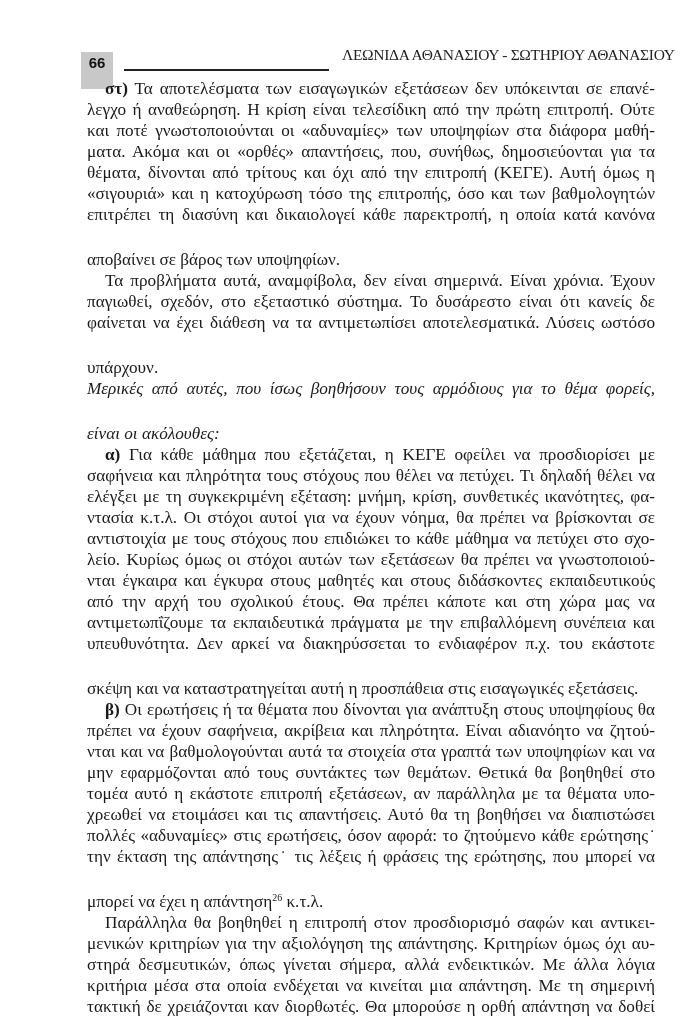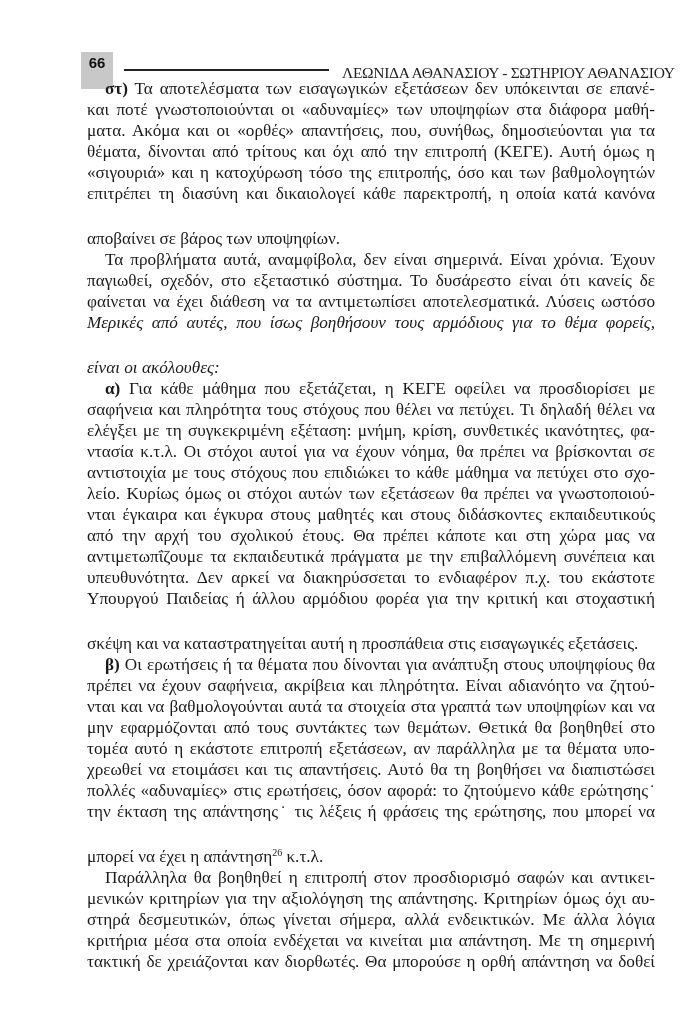--- a/index.html
+++ b/index.html
@@ -13,21 +13,21 @@
   .page-num {
     position: absolute; left: 81px; top: 52px; width: 32px; height: 37px;
     background: #c8c8c8;
     font-family: "Liberation Sans", "DejaVu Sans", sans-serif;
     font-weight: bold; font-size: 15px; line-height: 22px; text-align: center; color: #111;
   }
   .header-rule {
     position: absolute; left: 124px; top: 69px; width: 205px; height: 2px; background: #222;
   }
   .running-head {
-    position: absolute; left: 342px; top: 64px; width: 314px;
+    position: absolute; left: 342px; top: 46px; width: 314px;
     font-size: 15.5px; letter-spacing: -0.3px; color: #222; white-space: nowrap;
     text-align: right;
   }
   .body-text {
     position: absolute; left: 87px; top: 78px; width: 568px;
     font-size: 17.2px; line-height: 21px; text-align: justify;
   }
   .line {
     display: block; white-space: nowrap; height: 21px;
     text-align-last: justify; text-align: justify;
@@ -43,45 +43,46 @@
 
 <div class="page-header">
   <div class="page-num">66</div>
   <div class="header-rule"></div>
   <div class="running-head">ΛΕΩΝΙΔΑ ΑΘΑΝΑΣΙΟΥ - ΣΩΤΗΡΙΟΥ ΑΘΑΝΑΣΙΟΥ</div>
 </div>
 
 <div class="body-text">
 
   <span class="line indent"><span class="bold">στ)</span><span> Τα αποτελέσματα των εισαγωγικών εξετάσεων δεν υπόκεινται σε επανέ-</span></span>
+  <span class="line">λεγχο ή αναθεώρηση. Η κρίση είναι τελεσίδικη από την πρώτη επιτροπή. Ούτε</span>
   <span class="line">και ποτέ γνωστοποιούνται οι «αδυναμίες» των υποψηφίων στα διάφορα μαθή-</span>
   <span class="line">ματα. Ακόμα και οι «ορθές» απαντήσεις, που, συνήθως, δημοσιεύονται για τα</span>
   <span class="line">θέματα, δίνονται από τρίτους και όχι από την επιτροπή (ΚΕΓΕ). Αυτή όμως η</span>
   <span class="line">«σιγουριά» και η κατοχύρωση τόσο της επιτροπής, όσο και των βαθμολογητών</span>
   <span class="line">επιτρέπει τη διασύνη και δικαιολογεί κάθε παρεκτροπή, η οποία κατά κανόνα</span>
   <span class="line last">αποβαίνει σε βάρος των υποψηφίων.</span>
 
   <span class="line indent">Τα προβλήματα αυτά, αναμφίβολα, δεν είναι σημερινά. Είναι χρόνια. Έχουν</span>
   <span class="line">παγιωθεί, σχεδόν, στο εξεταστικό σύστημα. Το δυσάρεστο είναι ότι κανείς δε</span>
   <span class="line">φαίνεται να έχει διάθεση να τα αντιμετωπίσει αποτελεσματικά. Λύσεις ωστόσο</span>
+  <span class="line last">υπάρχουν.</span>
 
   <span class="line bolditalic">Μερικές από αυτές, που ίσως βοηθήσουν τους αρμόδιους για το θέμα φορείς,</span>
   <span class="line last bolditalic">είναι οι ακόλουθες:</span>
 
   <span class="line indent"><span class="bold">α)</span><span> Για κάθε μάθημα που εξετάζεται, η ΚΕΓΕ οφείλει να προσδιορίσει με</span></span>
   <span class="line">σαφήνεια και πληρότητα τους στόχους που θέλει να πετύχει. Τι δηλαδή θέλει να</span>
   <span class="line">ελέγξει με τη συγκεκριμένη εξέταση: μνήμη, κρίση, συνθετικές ικανότητες, φα-</span>
   <span class="line">ντασία κ.τ.λ. Οι στόχοι αυτοί για να έχουν νόημα, θα πρέπει να βρίσκονται σε</span>
   <span class="line">αντιστοιχία με τους στόχους που επιδιώκει το κάθε μάθημα να πετύχει στο σχο-</span>
   <span class="line">λείο. Κυρίως όμως οι στόχοι αυτών των εξετάσεων θα πρέπει να γνωστοποιού-</span>
   <span class="line">νται έγκαιρα και έγκυρα στους μαθητές και στους διδάσκοντες εκπαιδευτικούς</span>
   <span class="line">από την αρχή του σχολικού έτους. Θα πρέπει κάποτε και στη χώρα μας να</span>
   <span class="line">αντιμετωπΐζουμε τα εκπαιδευτικά πράγματα με την επιβαλλόμενη συνέπεια και</span>
   <span class="line">υπευθυνότητα. Δεν αρκεί να διακηρύσσεται το ενδιαφέρον π.χ. του εκάστοτε</span>
-  <span class="line">Υπουργού Παιδείας ή άλλου αρμόδιου φορέα για την κριτική και στοχαστική</span>
   <span class="line last">σκέψη και να καταστρατηγείται αυτή η προσπάθεια στις εισαγωγικές εξετάσεις.</span>
 
   <span class="line indent"><span class="bold">β)</span><span> Οι ερωτήσεις ή τα θέματα που δίνονται για ανάπτυξη στους υποψηφίους θα</span></span>
   <span class="line">πρέπει να έχουν σαφήνεια, ακρίβεια και πληρότητα. Είναι αδιανόητο να ζητού-</span>
   <span class="line">νται και να βαθμολογούνται αυτά τα στοιχεία στα γραπτά των υποψηφίων και να</span>
   <span class="line">μην εφαρμόζονται από τους συντάκτες των θεμάτων. Θετικά θα βοηθηθεί στο</span>
   <span class="line">τομέα αυτό η εκάστοτε επιτροπή εξετάσεων, αν παράλληλα με τα θέματα υπο-</span>
   <span class="line">χρεωθεί να ετοιμάσει και τις απαντήσεις. Αυτό θα τη βοηθήσει να διαπιστώσει</span>
   <span class="line">πολλές «αδυναμίες» στις ερωτήσεις, όσον αφορά: το ζητούμενο κάθε ερώτησης˙</span>
   <span class="line">την έκταση της απάντησης˙ τις λέξεις ή φράσεις της ερώτησης, που μπορεί να</span>

